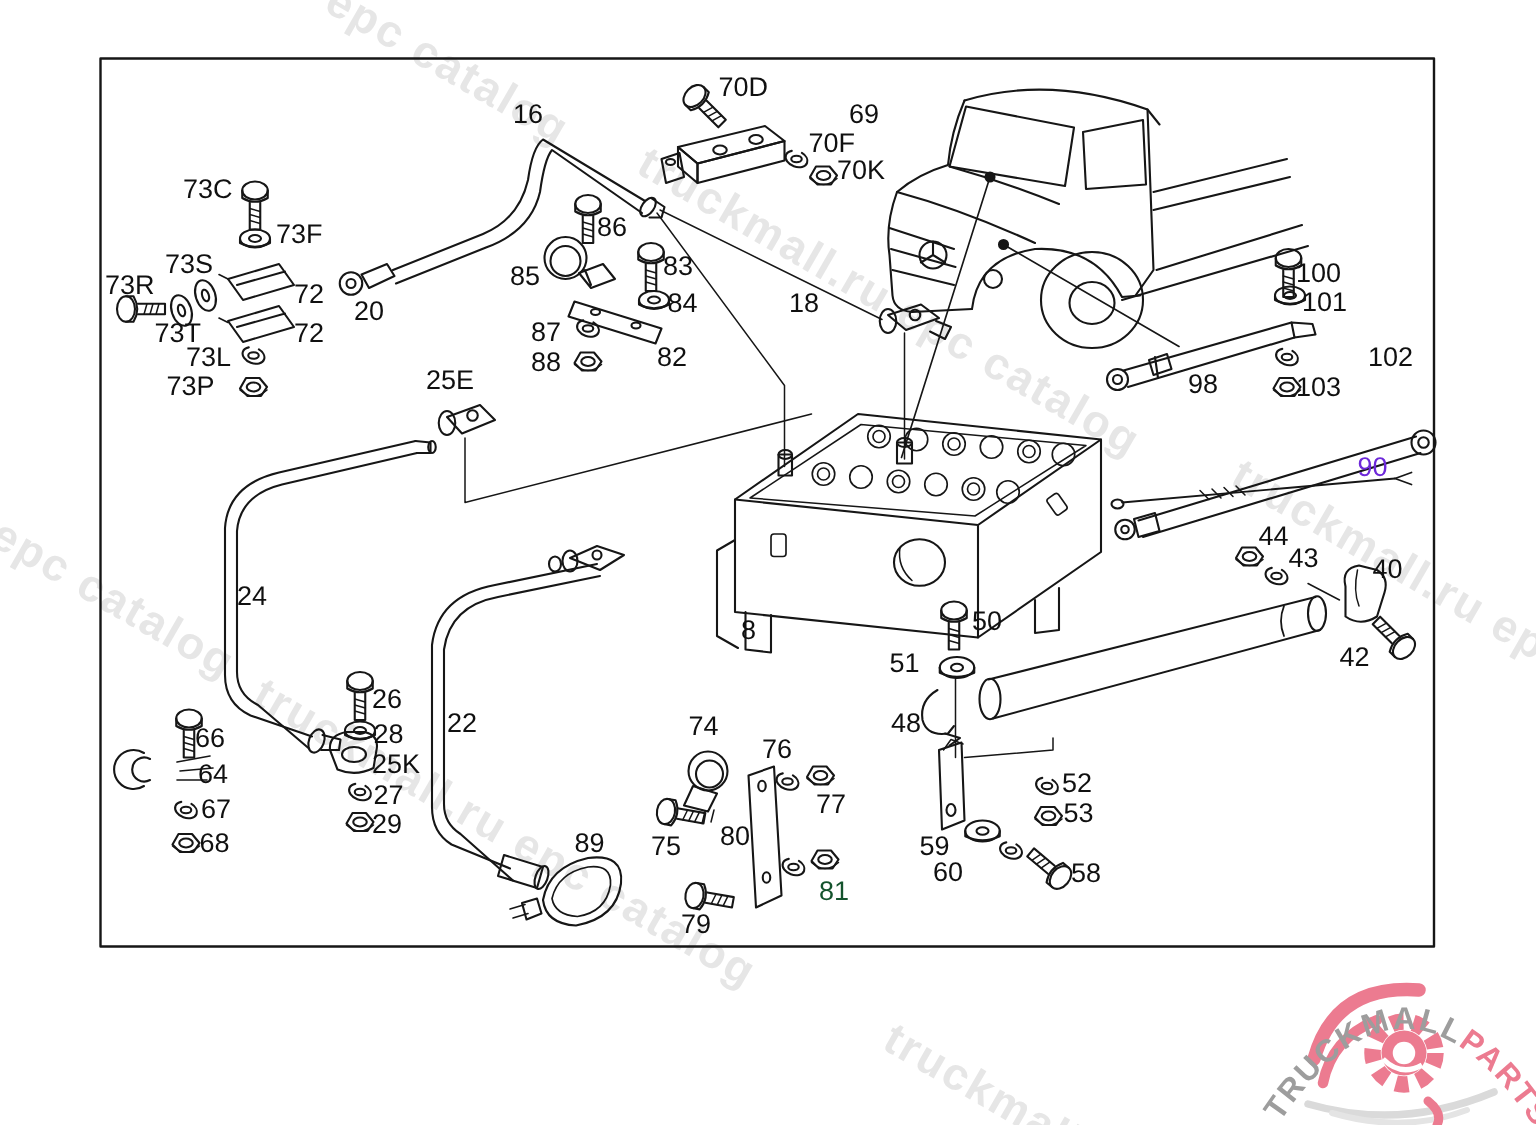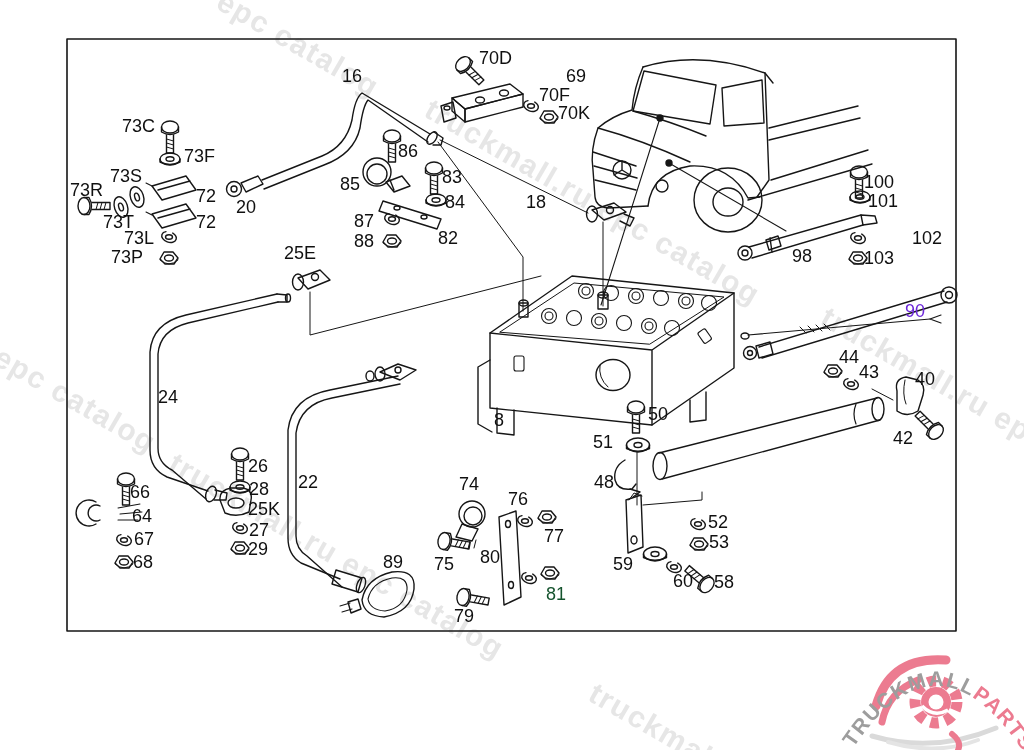--- a/index.html
+++ b/index.html
@@ -485,21 +485,21 @@
     <span class="plabel" style="left: 859px; top: 362px; color: rgb(16, 16, 16);">43</span>
     <span class="plabel" style="left: 915px; top: 369px; color: rgb(16, 16, 16);">40</span>
     <span class="plabel" style="left: 893px; top: 428px; color: rgb(16, 16, 16);">42</span>
     <span class="plabel" style="left: 494px; top: 410px; color: rgb(16, 16, 16);">8</span>
     <span class="plabel" style="left: 648px; top: 404px; color: rgb(16, 16, 16); text-align: center;">50</span>
     <span class="plabel" style="left: 593px; top: 432px; color: rgb(16, 16, 16);">51</span>
     <span class="plabel" style="left: 594px; top: 472px; color: rgb(16, 16, 16);">48</span>
     <span class="plabel" style="left: 708px; top: 512px; color: rgb(16, 16, 16);">52</span>
     <span class="plabel" style="left: 709px; top: 532px; color: rgb(16, 16, 16);">53</span>
     <span class="plabel" style="left: 613px; top: 554px; color: rgb(16, 16, 16);">59</span>
-    <span class="plabel" style="left: 673px; top: 571px; color: rgb(16, 16, 16);">60</span>
+    <span class="plabel" style="left: 622px; top: 571px; color: rgb(16, 16, 16);">60</span>
     <span class="plabel" style="left: 714px; top: 572px; color: rgb(16, 16, 16);">58</span>
     <span class="plabel" style="left: 130px; top: 482px; color: rgb(16, 16, 16);">66</span>
     <span class="plabel" style="left: 132px; top: 506px; color: rgb(16, 16, 16);">64</span>
     <span class="plabel" style="left: 134px; top: 529px; color: rgb(16, 16, 16);">67</span>
     <span class="plabel" style="left: 133px; top: 552px; color: rgb(16, 16, 16);">68</span>
     <span class="plabel" style="left: 248px; top: 456px; color: rgb(16, 16, 16);">26</span>
     <span class="plabel" style="left: 249px; top: 479px; color: rgb(16, 16, 16);">28</span>
     <span class="plabel" style="left: 248px; top: 499px; color: rgb(16, 16, 16);">25K</span>
     <span class="plabel" style="left: 249px; top: 520px; color: rgb(16, 16, 16);">27</span>
     <span class="plabel" style="left: 248px; top: 539px; color: rgb(16, 16, 16);">29</span>

